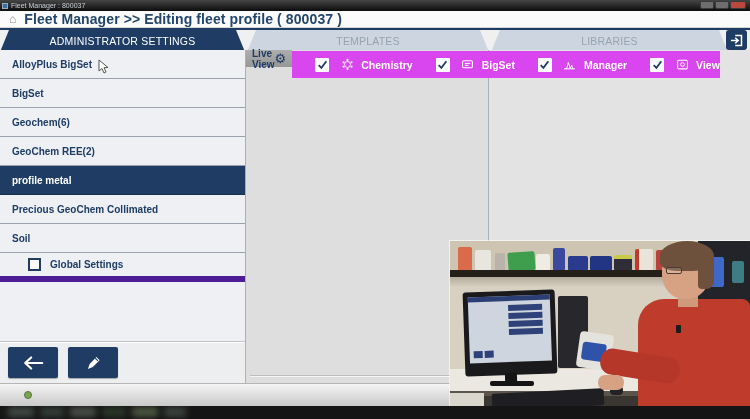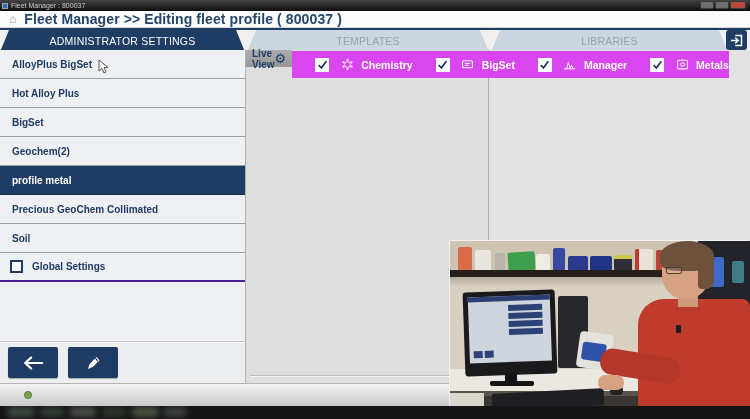--- a/index.html
+++ b/index.html
@@ -36,22 +36,22 @@
     border-radius:3px; display:flex; align-items:center; justify-content:center; }
 
   
   .main { position:absolute; left:0; top:50px; width:750px; height:333px; display:flex; }
 
   .sidebar { width:246px; height:333px; background:#eef0f3; border-right:1px solid #aab0b8;
     display:flex; flex-direction:column; }
   .side-item { height:29px; display:flex; align-items:center; padding-left:12px;
     border-bottom:1px solid #9aa1ac; font-size:10px; font-weight:600; color:#1e3c64; }
   .side-item.selected { background:#1e3c64; color:#fff; border-bottom:1px solid #16304f; }
-  .gs-row { height:29px; display:flex; align-items:center; padding-left:10px;
-    border-bottom:2px solid #4c1d95; }
+  .gs-row { height:29px; display:flex; align-items:center; padding-left:28px;
+    border-bottom:6px solid #4c1d95; }
   .gs-box { width:13px; height:13px; border:2px solid #1e3c64; background:#fdfdfd; margin-right:9px; }
   .gs-label { font-size:10px; font-weight:600; color:#1e3c64; }
   .side-fill { flex:1; }
   .btnrow { border-top:1px solid #c2c2c2; box-shadow:inset 0 1px 0 #fff; height:42px;
     display:flex; align-items:center; gap:10px; padding-left:8px; background:#eceef0; }
   .navybtn { width:50px; height:31px; background:#1e3c64; border-radius:2px;
     display:flex; align-items:center; justify-content:center; box-shadow:0 1px 1px rgba(0,0,0,.3); }
 
   .midpanel { width:243px; height:333px; background:#dedede; border-right:1px solid #aab0b8;
     display:flex; flex-direction:row; position:relative; }
@@ -146,23 +146,23 @@
         <path d="M10 4h10v16H10" fill="none" stroke="#fff" stroke-width="2.4"></path>
         <path d="M3 12h11M10 7.5L14.8 12 10 16.5" fill="none" stroke="#fff" stroke-width="2.4"></path>
       </svg>
     </div>
   </div>
 
   <div class="main">
 
     <div class="sidebar">
       <div class="side-item">AlloyPlus BigSet</div>
-      <div class="side-item">Hot Alloy Plus</div>
       <div class="side-item">BigSet</div>
-      <div class="side-item">Geochem(2)</div>
+      <div class="side-item">Geochem(6)</div>
+      <div class="side-item">GeoChem REE(2)</div>
       <div class="side-item selected">profile metal</div>
       <div class="side-item">Precious GeoChem Collimated</div>
       <div class="side-item">Soil</div>
       <div class="gs-row">
         <span class="gs-box"></span>
         <span class="gs-label">Global Settings</span>
       </div>
       <div class="side-fill"></div>
       <div class="btnrow">
         <div class="navybtn">
@@ -240,21 +240,21 @@
           <svg width="11" height="11" viewBox="0 0 20 20">
             <path d="M3 11l5 5L17 4" fill="none" stroke="#1e3c64" stroke-width="3.2"></path>
             </svg>
         </span>
         <span class="lv-icon">
           <svg width="13" height="13" viewBox="0 0 24 24">
             <rect x="3" y="4" width="18" height="16" rx="2" fill="none" stroke="#fff" stroke-width="2"></rect>
             <circle cx="12" cy="12" r="3.4" fill="none" stroke="#fff" stroke-width="1.8"></circle>
           </svg>
         </span>
-        <span class="lv-label">Metals</span>
+        <span class="lv-label">View</span>
       </div>
 
       <div class="mid-bottomline"></div>
     </div>
 
     <div class="rightpanel"></div>
   </div>
 
   <div class="statusbar">
     <span class="statusdot"></span>

